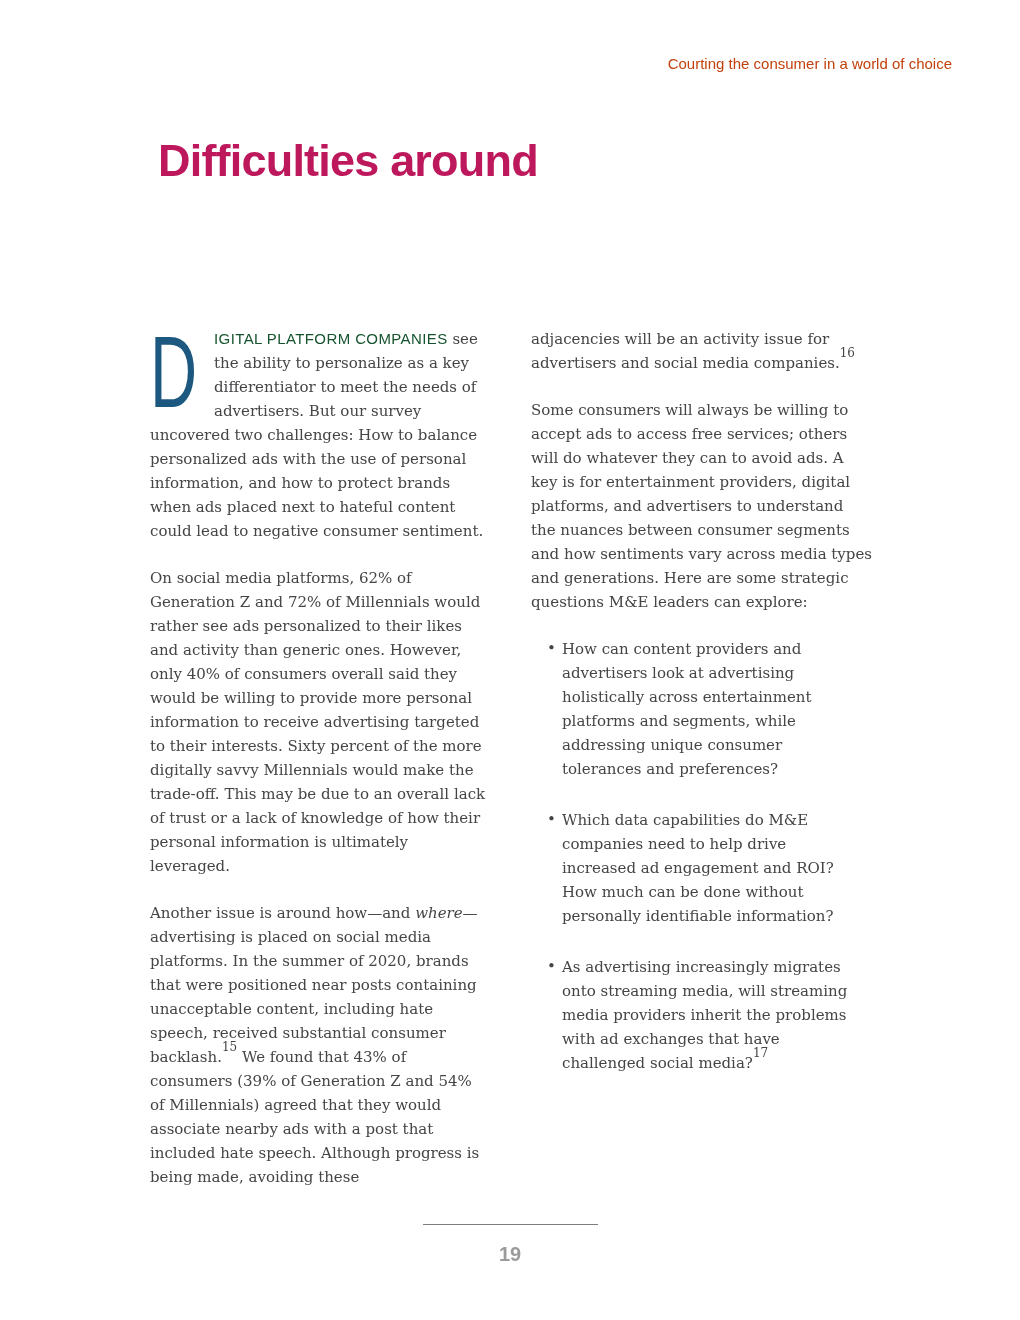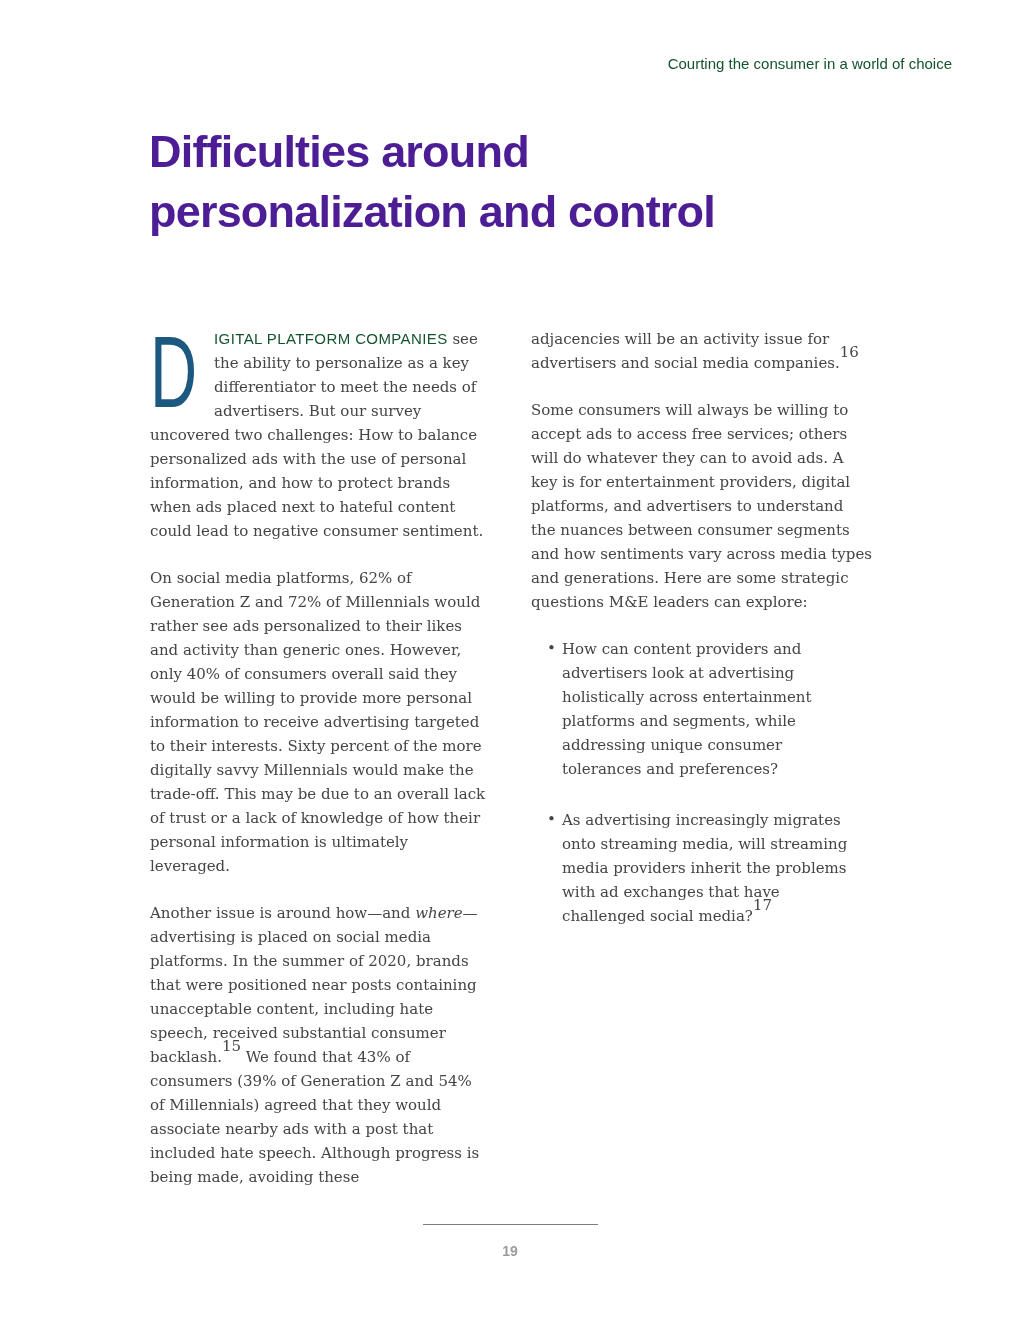--- a/index.html
+++ b/index.html
@@ -3,26 +3,26 @@
 <meta charset="utf-8">
 <style>
   html, body { margin:0; padding:0; background:#e8e8e8; }
   .page {
     position:relative; width:1020px; height:1320px; margin:0 auto;
     background:#ffffff; overflow:hidden;
   }
   .running-header {
     position:absolute; top:55px; right:68px;
     font-family:"Liberation Sans", sans-serif; font-size:15px;
-    color:#14532d;
+    color:#c2410c;
   }
   .doc-title {
-    position:absolute; left:149px; top:122px; margin:0;
+    position:absolute; left:149px; top:122px; margin:9px;
     font-family:"Liberation Sans", sans-serif; font-weight:700;
-    font-size:45px; line-height:60px; letter-spacing:-0.8px; color:#4c1d95;
+    font-size:45px; line-height:60px; letter-spacing:-0.8px; color:#be185d;
   }
   .doc-title span { display:block; }
   .content {
     position:absolute; left:150px; top:327px; width:722px;
     display:flex; gap:40px;
   }
   .col {
     width:341px;
     font-family:"DejaVu Serif", serif; font-size:15px; line-height:24px;
     color:#454446;
@@ -32,44 +32,43 @@
   .drop-cap-glyph {
     display:block; font-family:"Liberation Sans", sans-serif; font-weight:400;
     font-size:102px; line-height:80px; color:#1c5880;
     transform:scaleX(0.64); transform-origin:0 0;
   }
   .lead-in {
     font-family:"Liberation Sans", sans-serif; font-size:15px;
     letter-spacing:0.4px; color:#14532d;
   }
   .it { font-style:italic;text-align:right; }
-  sup.fn { font-size:15px; line-height:0; position:relative; top:-5px; }
+  sup.fn { font-size:12px; line-height:0; position:relative; top:-5px; }
   .bullets { list-style:none; margin:8px; padding:0; }
   .bullets li { position:relative; padding-left:23px; margin-bottom:27px; }
   .bullets li::before { content:"\2022"; position:absolute; left:8px; top:-1px; color:#454446; }
   .footer-line {
     position:absolute; top:1224px; left:50%; margin-left:-87px;
     width:175px; height:1px; background:#7d7d7d;
   }
   .page-number {
     position:absolute; top:1243px; left:0; width:1020px; text-align:center;
     font-family:"Liberation Sans", sans-serif; font-weight:700;
-    font-size:14px; color:#9b9b9b;
+    font-size:20px; color:#9b9b9b;
   }
 </style>
 </head>
 <body>
 
 <div class="page">
 
   <div class="running-header">Courting the consumer in a world of choice</div>
 
   <h1 class="doc-title">
     <span>Difficulties around</span>
-    <span>personalization and control</span>
   </h1>
 
   <div class="content">
 
     <div class="col">
       <p>
         <span class="drop-cap">
             <span class="drop-cap-glyph">D</span>
           </span><span class="lead-in">IGITAL PLATFORM COMPANIES</span><span> see the ability to personalize as a key differentiator to meet the needs of advertisers. But our survey uncovered two challenges: How to balance personalized ads with the use of personal information, and how to protect brands when ads placed next to hateful content could lead to negative consumer sentiment.</span>
       </p>
@@ -82,20 +81,23 @@
     <div class="col">
       <p>
         <span>adjacencies will be an activity issue for advertisers and social media companies.</span><sup class="fn">16</sup>
       </p>
       <p>Some consumers will always be willing to accept ads to access free services; others will do whatever they can to avoid ads. A key is for entertainment providers, digital platforms, and advertisers to understand the nuances between consumer segments and how sentiments vary across media types and generations. Here are some strategic questions M&amp;E leaders can explore:</p>
       <ul class="bullets">
         <li>
           <span>How can content providers and advertisers look at advertising holistically across entertainment platforms and segments, while addressing unique consumer tolerances and preferences?</span>
         </li>
         <li>
+          <span>Which data capabilities do M&amp;E companies need to help drive increased ad engagement and ROI? How much can be done without personally identifiable information?</span>
+        </li>
+        <li>
           <span>As advertising increasingly migrates onto streaming media, will streaming media providers inherit the problems with ad exchanges that have challenged social media?</span><sup class="fn">17</sup>
         </li>
       </ul>
     </div>
 
   </div>
 
   <div class="footer-line"></div>
   <div class="page-number">19</div>
 

